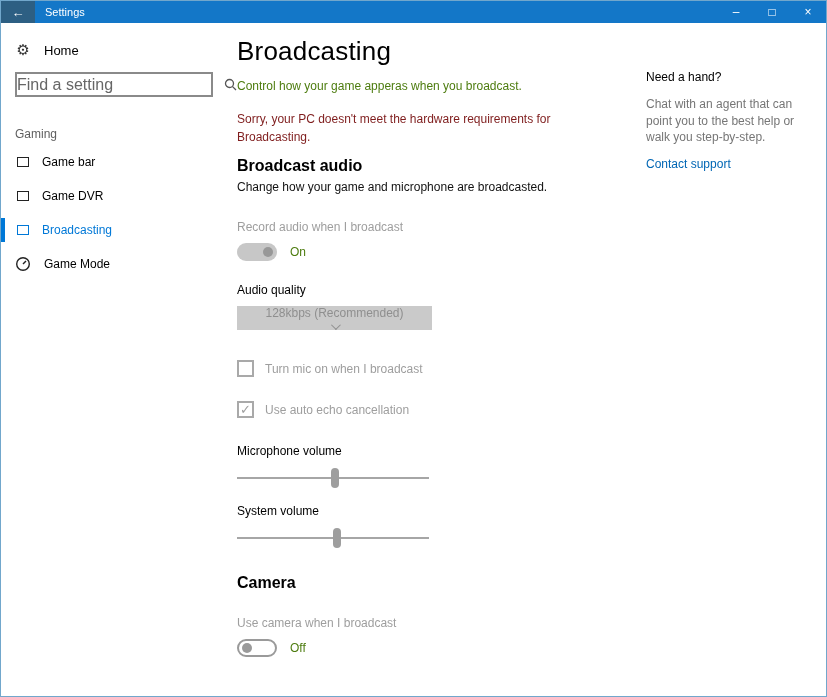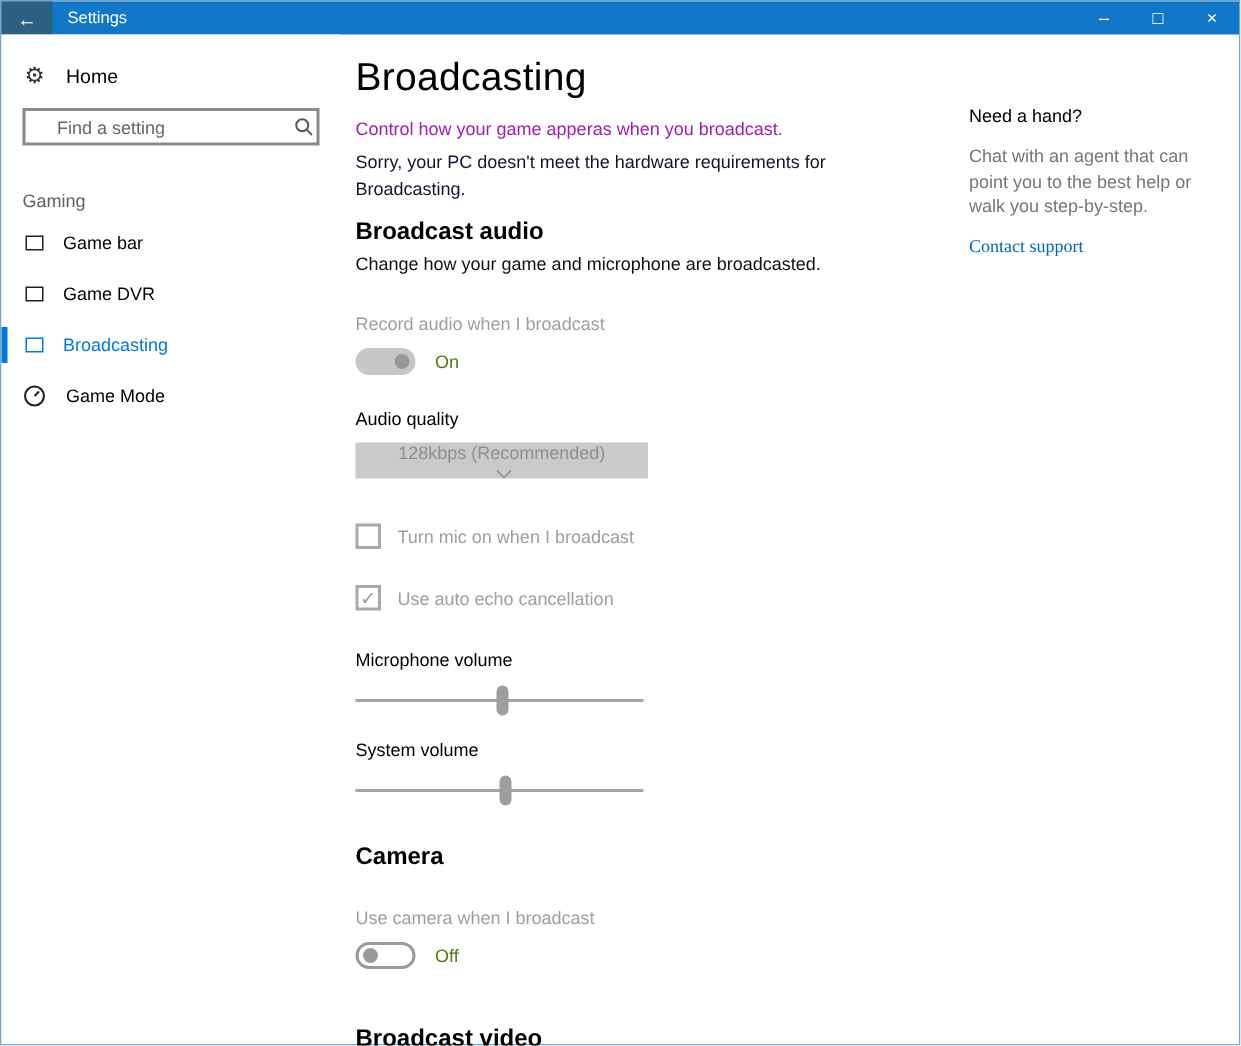--- a/index.html
+++ b/index.html
@@ -42,22 +42,22 @@
     height: 34px; padding-left: 14px; margin-top: 10px; font-size: 13px;
   }
   .gear-glyph { font-size: 15px; color: #333; width: 16px; text-align: center; }
   .search-box {
     margin: 5px 14px 0 14px; height: 25px;
     border: 2px solid #8a8a8a; background: #fff;
     display: flex; align-items: center;
   }
   .search-box input {
     border: none; outline: none; flex: 1; height: 100%;
-    font-family: "Liberation Sans", sans-serif; font-size: 12px;
-    padding-left: 21px; color: #444; background: transparent;
+    font-family: "Liberation Sans", sans-serif; font-size: 16px;
+    padding-left: 0; color: #444; background: transparent;
   }
   .search-box input::placeholder { color: #666; opacity: 1; }
   .search-glyph { width: 24px; display: flex; justify-content: center; align-items: center; }
   .section-label { color: #5f5f5f; font-size: 12px; margin: 30px 0 4px 14px; }
   .nav-item {
     position: relative; display: flex; align-items: center; gap: 13px;
     height: 34px; padding-left: 14px; font-size: 12px; color: #000;
   }
   .nav-item .rect-icon {
     width: 12px; height: 10px; border: 1.5px solid #222; margin-left: 2px;
@@ -66,22 +66,22 @@
   .nav-item.selected .rect-icon { border-color: #0078d7; }
   .nav-item.selected::before {
     content: ''; position: absolute; left: 0; top: 5px; bottom: 5px;
     width: 4px; background: #0078d7;
   }
   .gauge-icon { width: 16px; height: 16px; }
 
   
   .main { position: absolute; left: 236px; top: 22px; width: 395px; }
   .page-title { font-size: 26px; font-weight: 300; margin-top: 13px; letter-spacing: 0.2px; }
-  .page-sub { margin-top: 12px; font-size: 12px; color: #a21caf; }
-  .warning { margin-top: 6px; color: #0f172a; max-width: 330px; line-height: 1.5; }
+  .page-sub { margin-top: 12px; font-size: 12px; color: #4d7c0f; }
+  .warning { margin-top: 17px; color: #7f1d1d; max-width: 330px; line-height: 1.5; }
   .section-h { font-size: 16px; font-weight: 700; color: #000; }
   .h-audio { margin-top: 11px; }
   .section-desc { margin-top: 5px; color: #111; }
   .dis-label { color: #9e9e9e; }
   .blk-label { color: #000; }
 
   .row-gap-lg { margin-top: 26px; }
   .row-gap-md { margin-top: 22px; }
 
   
@@ -132,21 +132,21 @@
   }
   .vol-label2 { margin-top: 16px; }
   .h-camera { margin-top: 26px; }
   .h-video { margin-top: 38px; }
   .cam-label { margin-top: 24px; }
 
   
   .help { position: absolute; left: 645px; top: 22px; width: 172px; }
   .help-h { margin-top: 47px; color: #000; }
   .help-body { margin-top: 12px; color: #767676; line-height: 1.38; }
-  .help-link { margin-top: 11px; color: #0066b4; font-family: Liberation Serif, serif; }
+  .help-link { margin-top: 11px; color: #0066b4; }
 </style>
 </head>
 <body>
 
 <div class="window">
 
   <div class="titlebar">
     <div class="back-btn">
       <span>←</span>
     </div>

